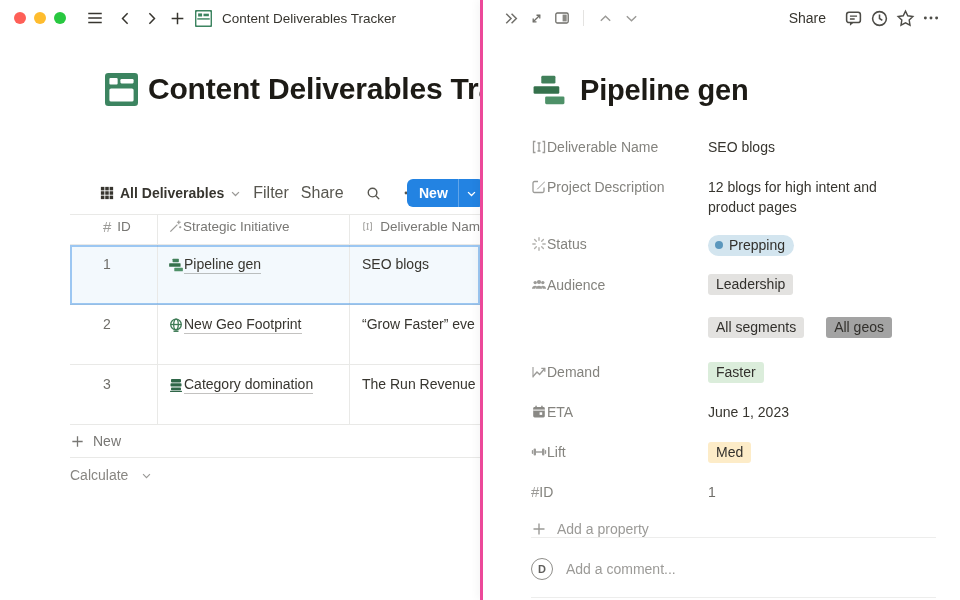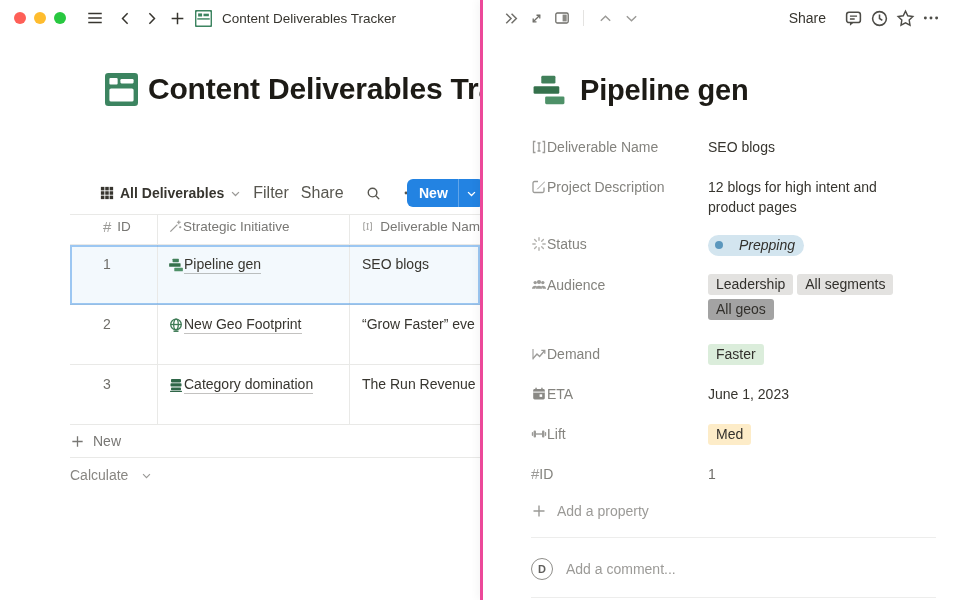--- a/index.html
+++ b/index.html
@@ -56,23 +56,23 @@
   .peek-topbar .right-ic { color:#4d4c47; }
 
   .peek-title { position:absolute; top:72px; left:48px; display:flex; align-items:center; gap:13px; }
   .peek-title .txt { font-size:29px; font-weight:700; color:#1d1b16; letter-spacing:-0.2px; }
 
   .props { position:absolute; top:136px; left:48px; right:22px; }
   .prop { display:flex; align-items:flex-start; }
   .prop-label { flex:none; width:177px; display:flex; align-items:center; gap:0; color:#84837e; font-size:14px; height:22px; }
   .prop-label svg { flex:none; }
   .prop-value { flex:1; font-size:14px; color:#37352f; line-height:20px; padding-top:1px; }
-  .pills { display:flex; flex-wrap:wrap; gap:4px; margin-top:-1px; }
+  .pills { display:flex; flex-wrap:wrap; gap:22px; margin-top:-1px; }
   .pill { display:inline-flex; align-items:center; height:21px; padding:0 8px; border-radius:3px; font-size:14px; color:#32302c; white-space:nowrap; }
-  .pill.status { border-radius:11px; padding:0 9px 0 7px; gap:16px;font-style:italic; }
+  .pill.status { border-radius:11px; padding:0 9px 0 7px; gap:6px; }
   .dot { width:8px; height:8px; border-radius:50%; }
   .mb-s { margin-bottom:18px; }
   .mb-d { margin-bottom:16px; }
   .add-prop { display:flex; align-items:center; gap:10px; color:#9b9a97; font-size:14px; }
 
   .divider { position:absolute; left:48px; right:24px; height:1px; background:#ededec; }
   .comment-row { position:absolute; top:558px; left:48px; display:flex; align-items:center; gap:13px; }
   .avatar { width:22px; height:22px; border-radius:50%; border:1.5px solid #8f8e8a; color:#5f5e5b; font-size:11px; font-weight:600; display:flex; align-items:center; justify-content:center; }
   .comment-ph { font-size:14px; color:#9b9a97; }
 </style>

